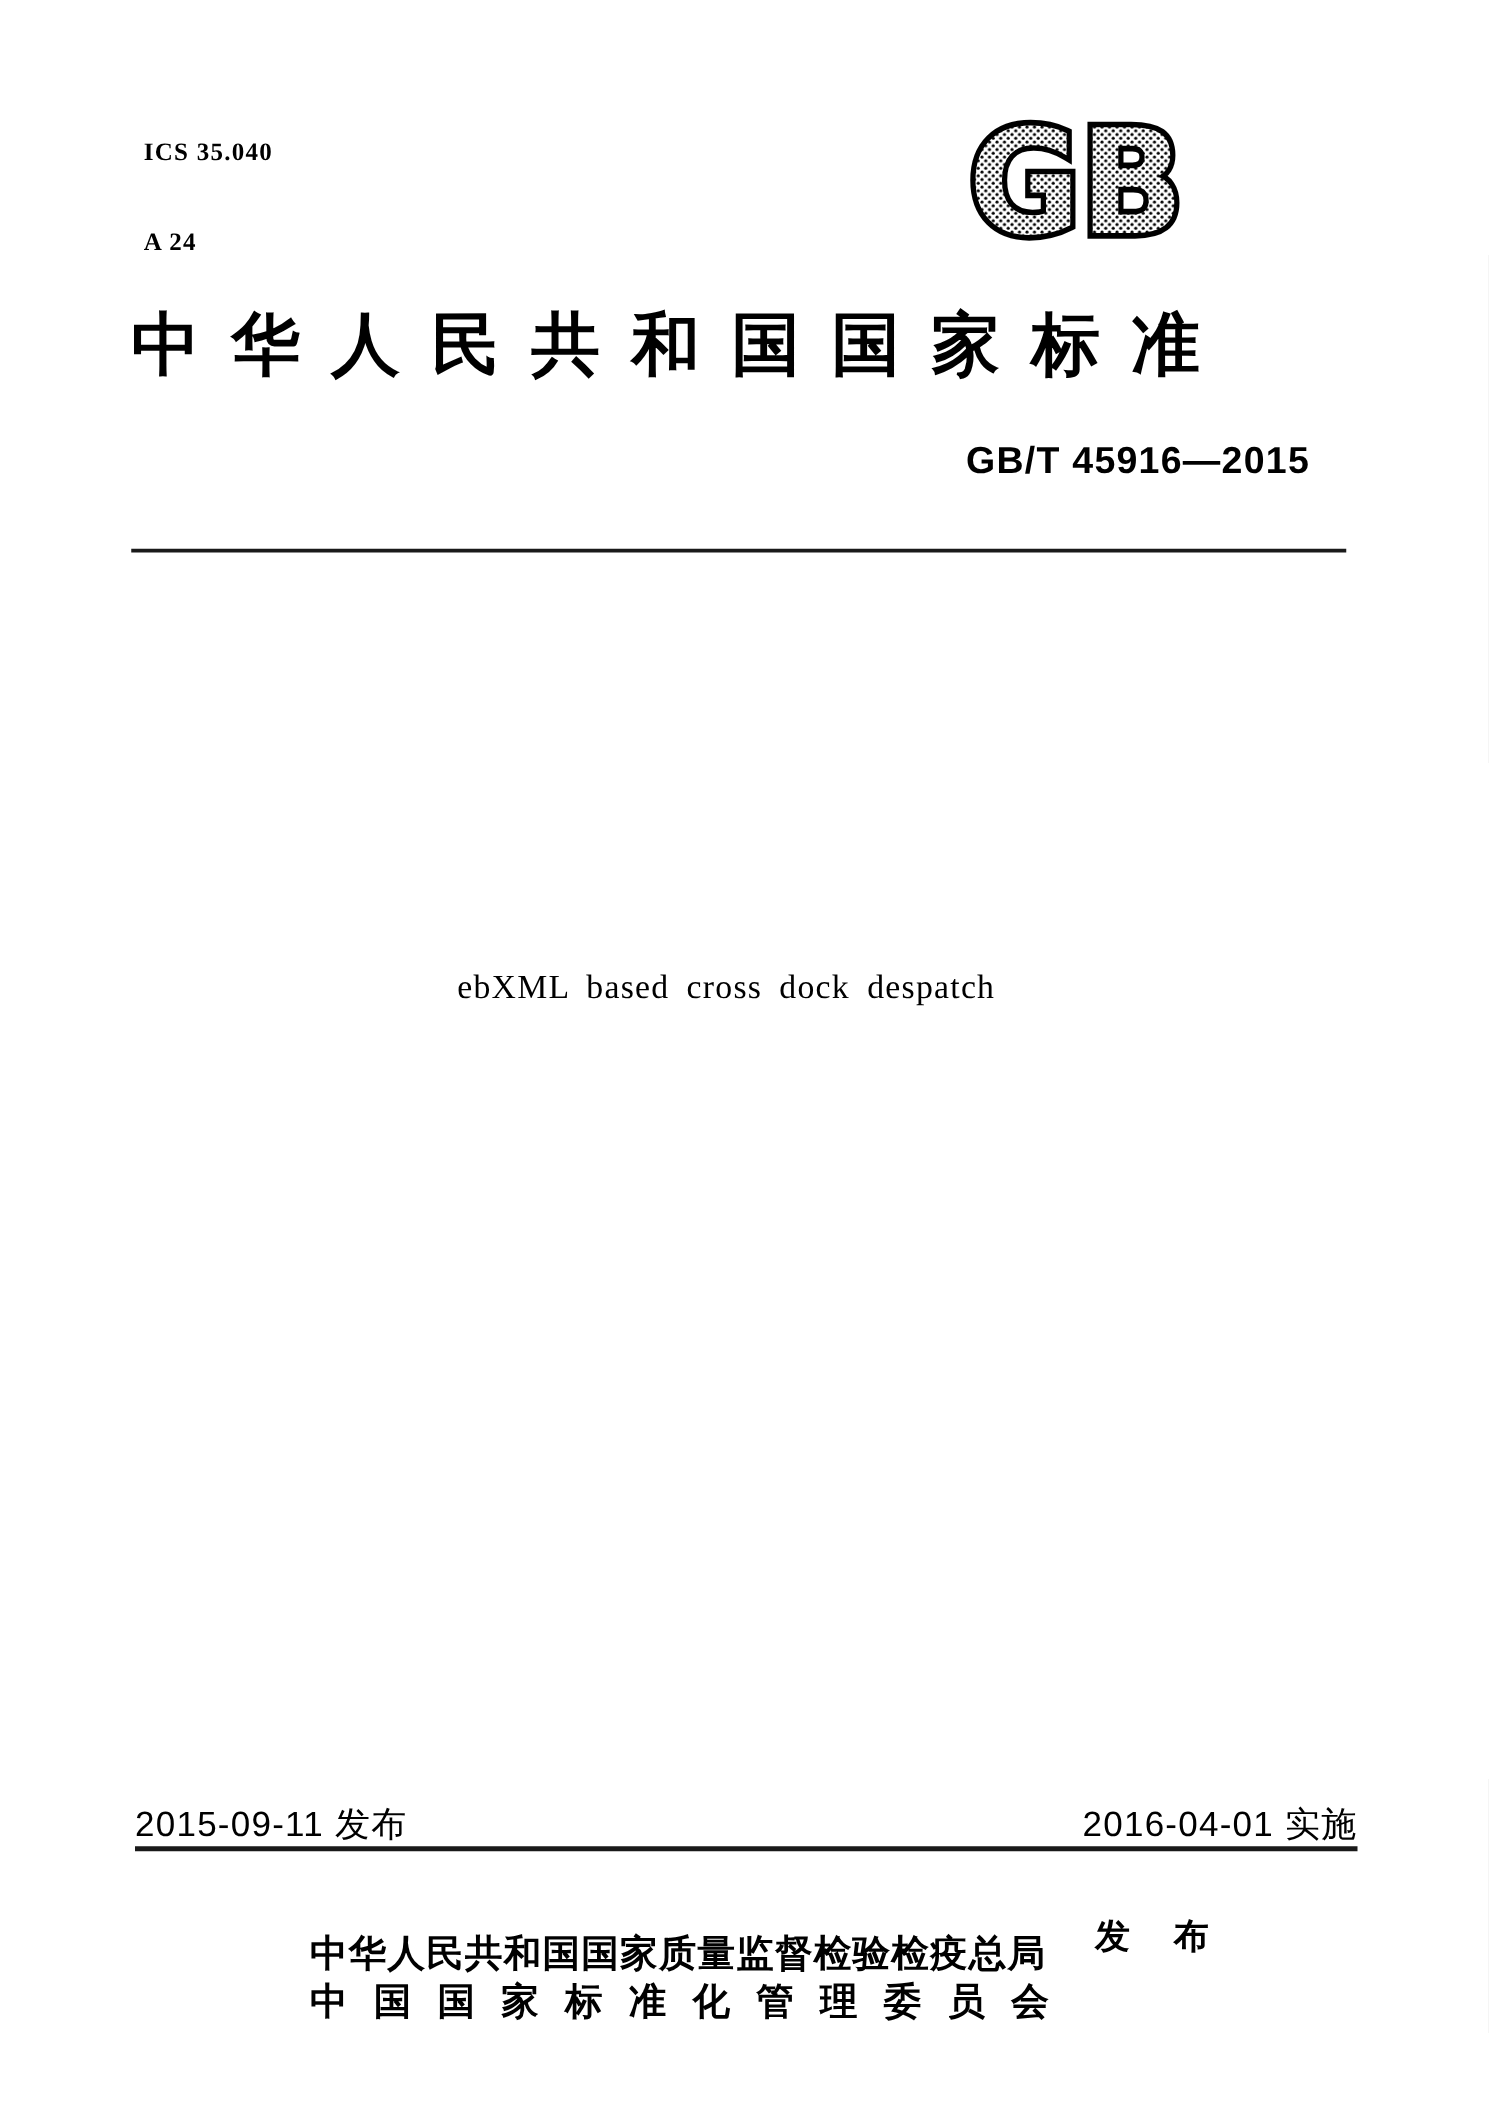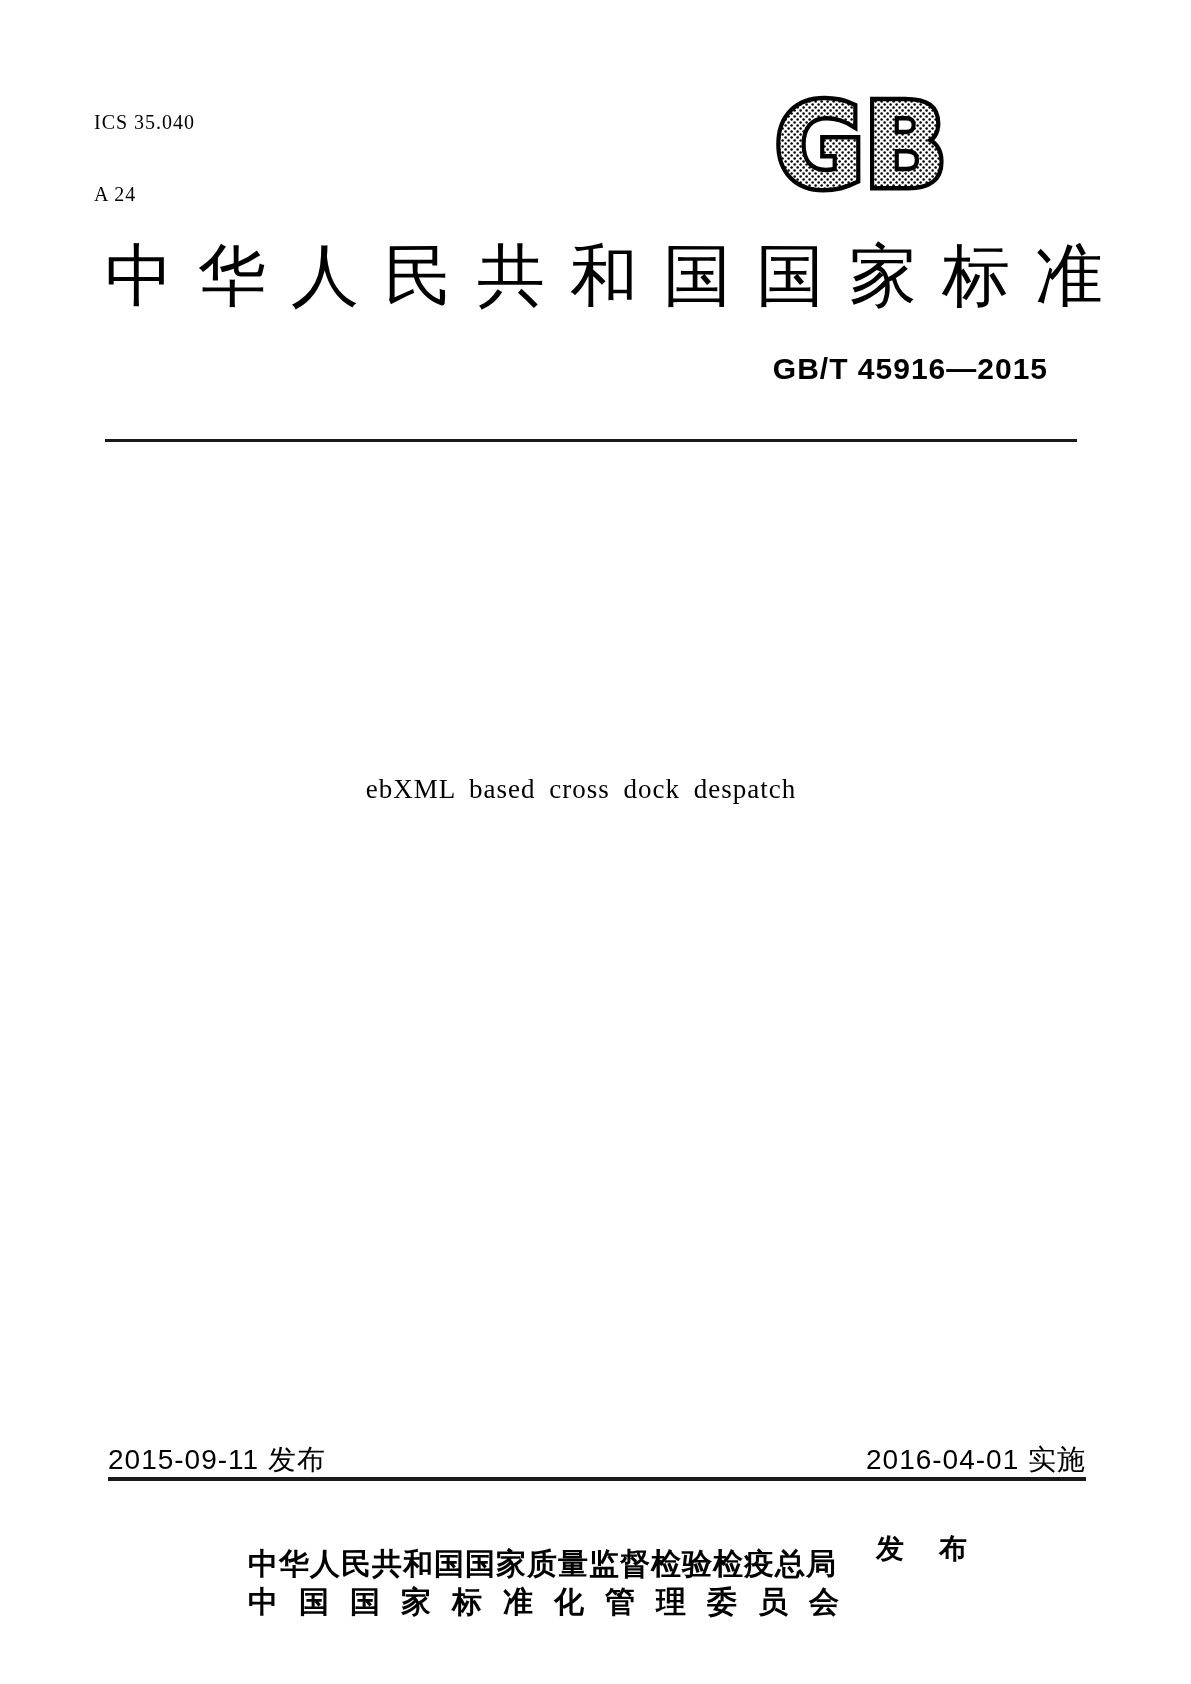--- a/index.html
+++ b/index.html
@@ -12,43 +12,43 @@
     position: relative;
     width: 1191px;
     height: 1684px;
     margin: 0 auto;
     background: #ffffff;
     color: #000000;
     overflow: hidden;
   }
   .ics-block {
     position: absolute;
-    left: 94px;
+    left: 115px;
     top: 62px;
     font-family: "Liberation Serif", serif;
-    font-weight: normal;
+    font-weight: bold;
     font-size: 20px;
     line-height: 24px;
     letter-spacing: 1px;
     white-space: pre;
   }
   .gb-logo {
     position: absolute;
     left: 772px;
     top: 82px;
     width: 178px;
     height: 120px;
   }
   .std-header {
     position: absolute;
     left: 105px;
     top: 243px;
     font-family: "Liberation Serif", serif;
-    font-weight: normal;
-    font-size: 68px;
+    font-weight: bold;
+    font-size: 55px;
     line-height: 66px;
     letter-spacing: 25px;
     margin-right: -25px;
     white-space: nowrap;
   }
   .std-code {
     position: absolute;
     right: 143px;
     top: 352px;
     font-family: "Liberation Sans", sans-serif;

